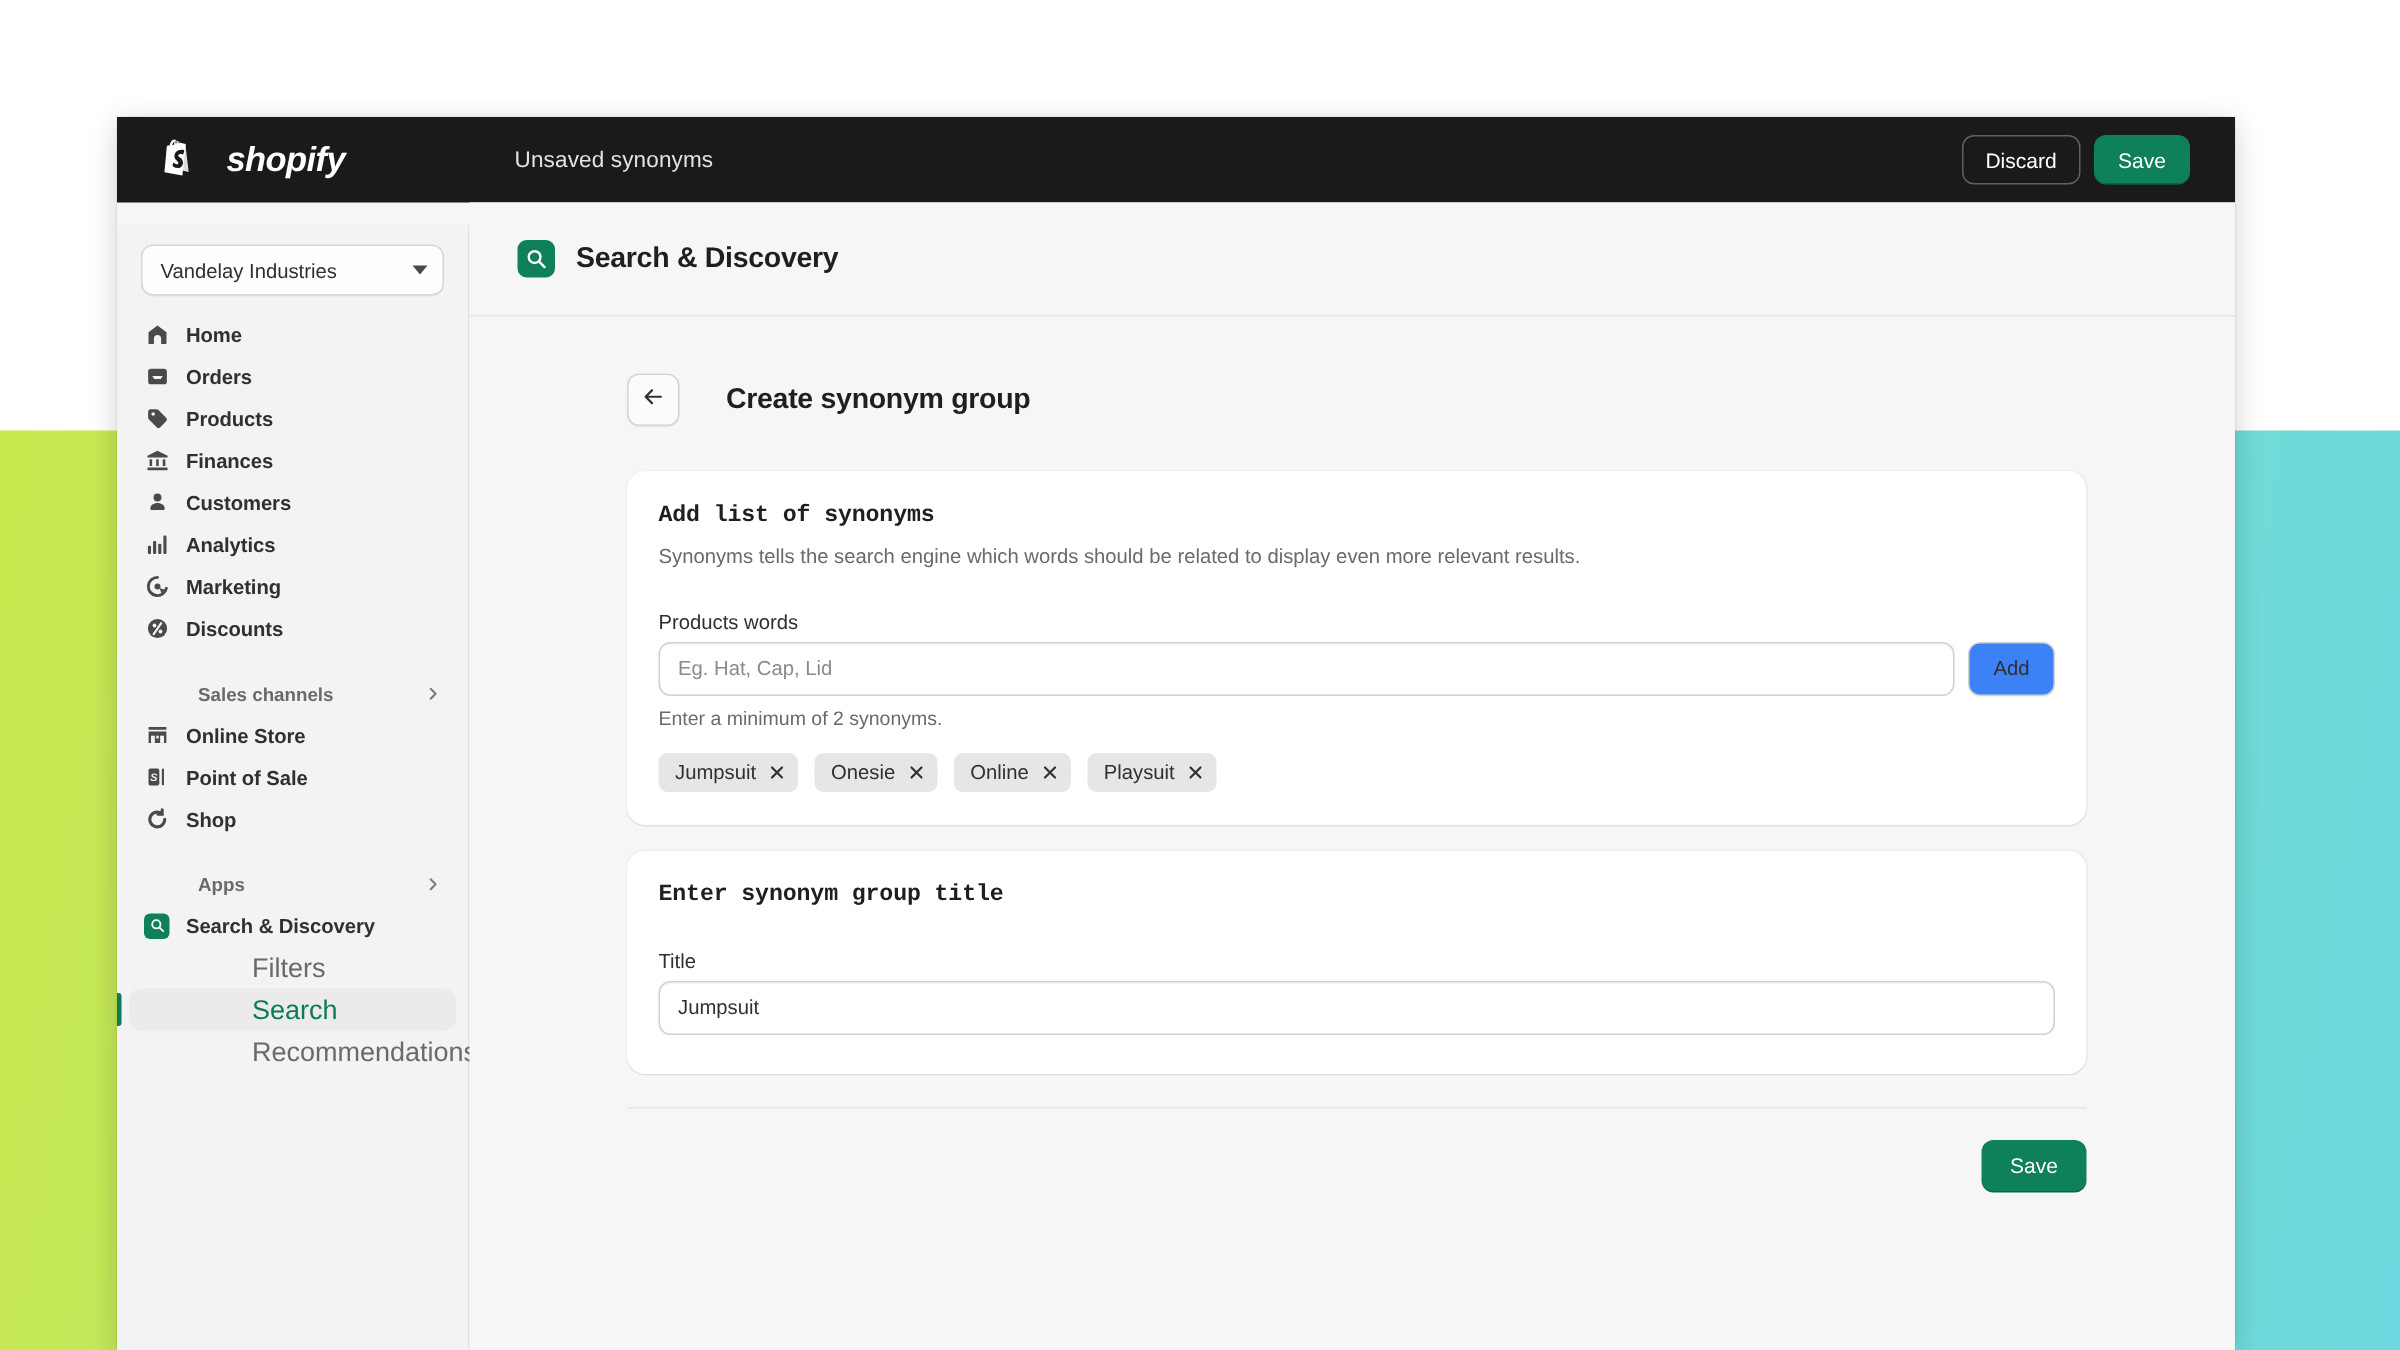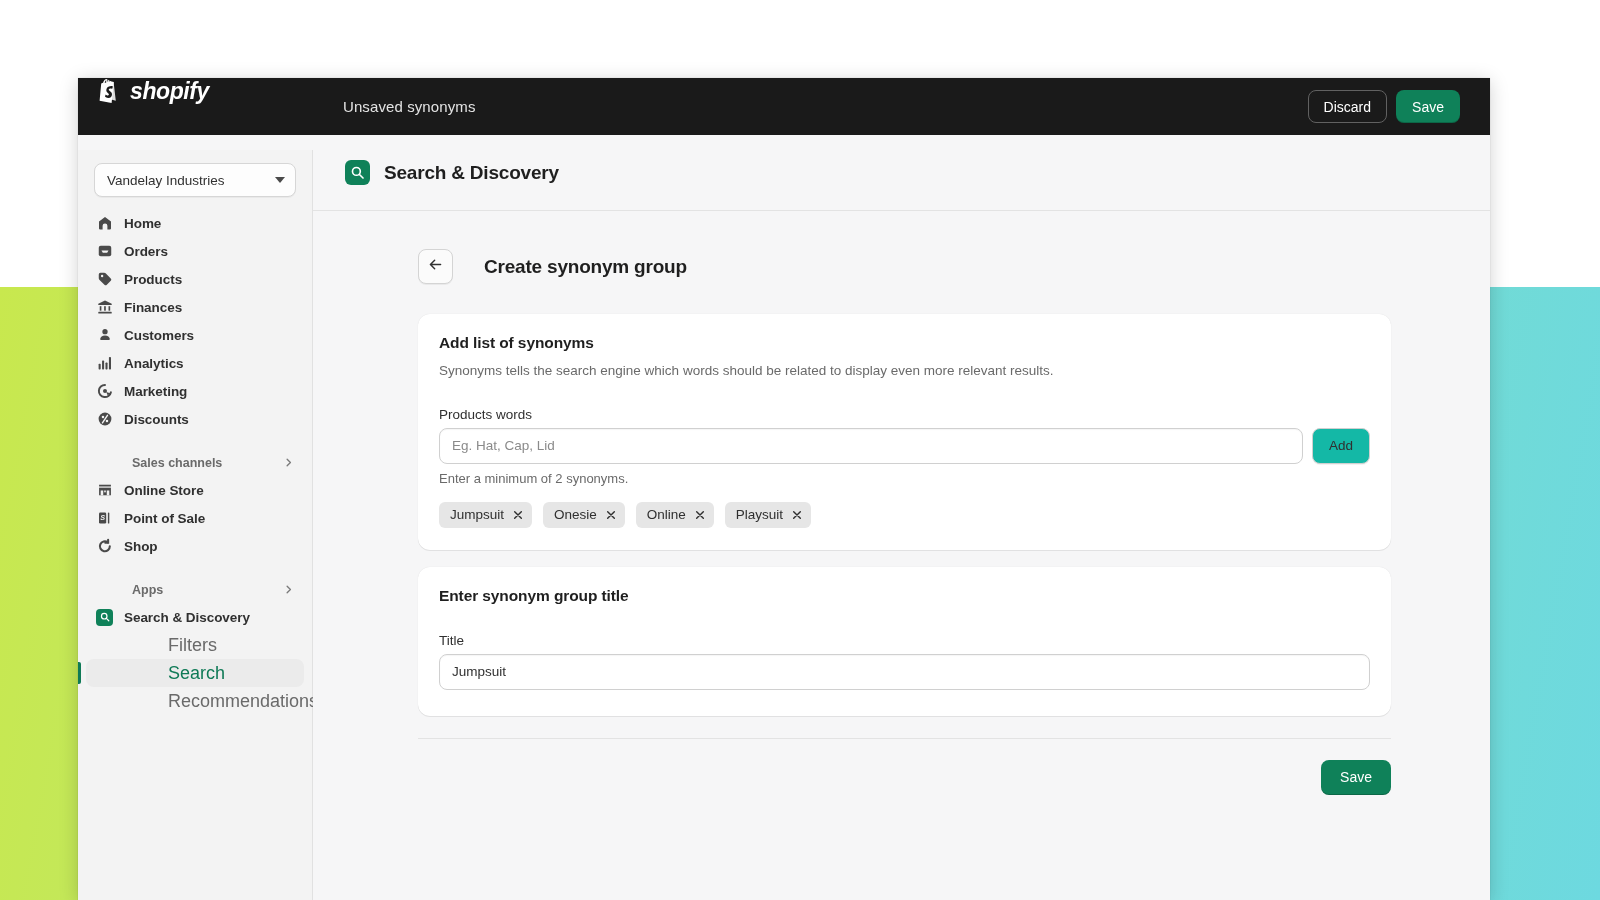--- a/index.html
+++ b/index.html
@@ -46,21 +46,21 @@
 
   
   .topbar {
     position: absolute; left: 0; top: 0;
     width: 1412px; height: 57px;
     background: #1a1a1a;
     display: flex; align-items: center;
   }
   .logo-wrap {
     width: 235px; height: 57px;
-    display: flex; padding-left: 17px; gap: 9px;
+    display: flex; align-items: center; padding-left: 27px; gap: 20px;
   }
   .shopify-bag { width: 26px; height: 29px; display:block; }
   .shopify-word {
     color: #ffffff;
     font-size: 23px;
     font-weight: 700;
     font-style: italic;
     letter-spacing: -0.4px;
     font-family: "Liberation Sans", sans-serif;
   }
@@ -230,21 +230,21 @@
 
   .card {
     margin-left: 105px;
     width: 973px;
     background: #ffffff;
     border-radius: 12px;
     box-shadow: 0 1px 0 rgba(0,0,0,0.07), 0 0 1px rgba(0,0,0,0.12);
     padding: 20px 21px 22px 21px;
   }
   .card + .card { margin-top: 17px; }
-  .card-title { font-size: 15.5px; font-weight: 700; color: #1f1f1f; margin-bottom: 9px; letter-spacing: -0.1px; }
+  .card-title { font-size: 15.5px; font-weight: 700; color: #1f1f1f; margin-bottom: 9px; letter-spacing: -0.1px; font-family: Liberation Mono, monospace; }
   .card-desc { font-size: 13.5px; color: #6a6a6a; line-height: 1.45; }
 
   .field-label { font-size: 13.5px; color: #303030; margin-bottom: 6px; }
   .field-row { display: flex; align-items: stretch; gap: 9px; margin-top: 26px; }
   .text-input {
     flex: 1;
     height: 36px;
     border: 1px solid #d0d0d0;
     border-radius: 8px;
     background: #ffffff;
@@ -252,21 +252,21 @@
     font-size: 13.5px;
     color: #303030;
     font-family: "Liberation Sans", sans-serif;
     box-shadow: inset 0 1px 1px rgba(0,0,0,0.04);
   }
   .text-input::placeholder { color: #8a8a8a; }
   .btn-add {
     width: 58px; height: 36px;
     border: 1px solid #d0d0d0;
     border-radius: 8px;
-    background: #14b8a6;
+    background: #3b82f6;
     font-size: 13.5px;
     color: #303030;
     cursor: pointer;
     box-shadow: 0 1px 0 rgba(0,0,0,0.05);
     font-family: "Liberation Sans", sans-serif;
   }
   .help-text { font-size: 13px; color: #6a6a6a; margin-top: 7px; }
 
   .chips { display: flex; gap: 11px; margin-top: 16px; flex-wrap: wrap; }
   .chip {

